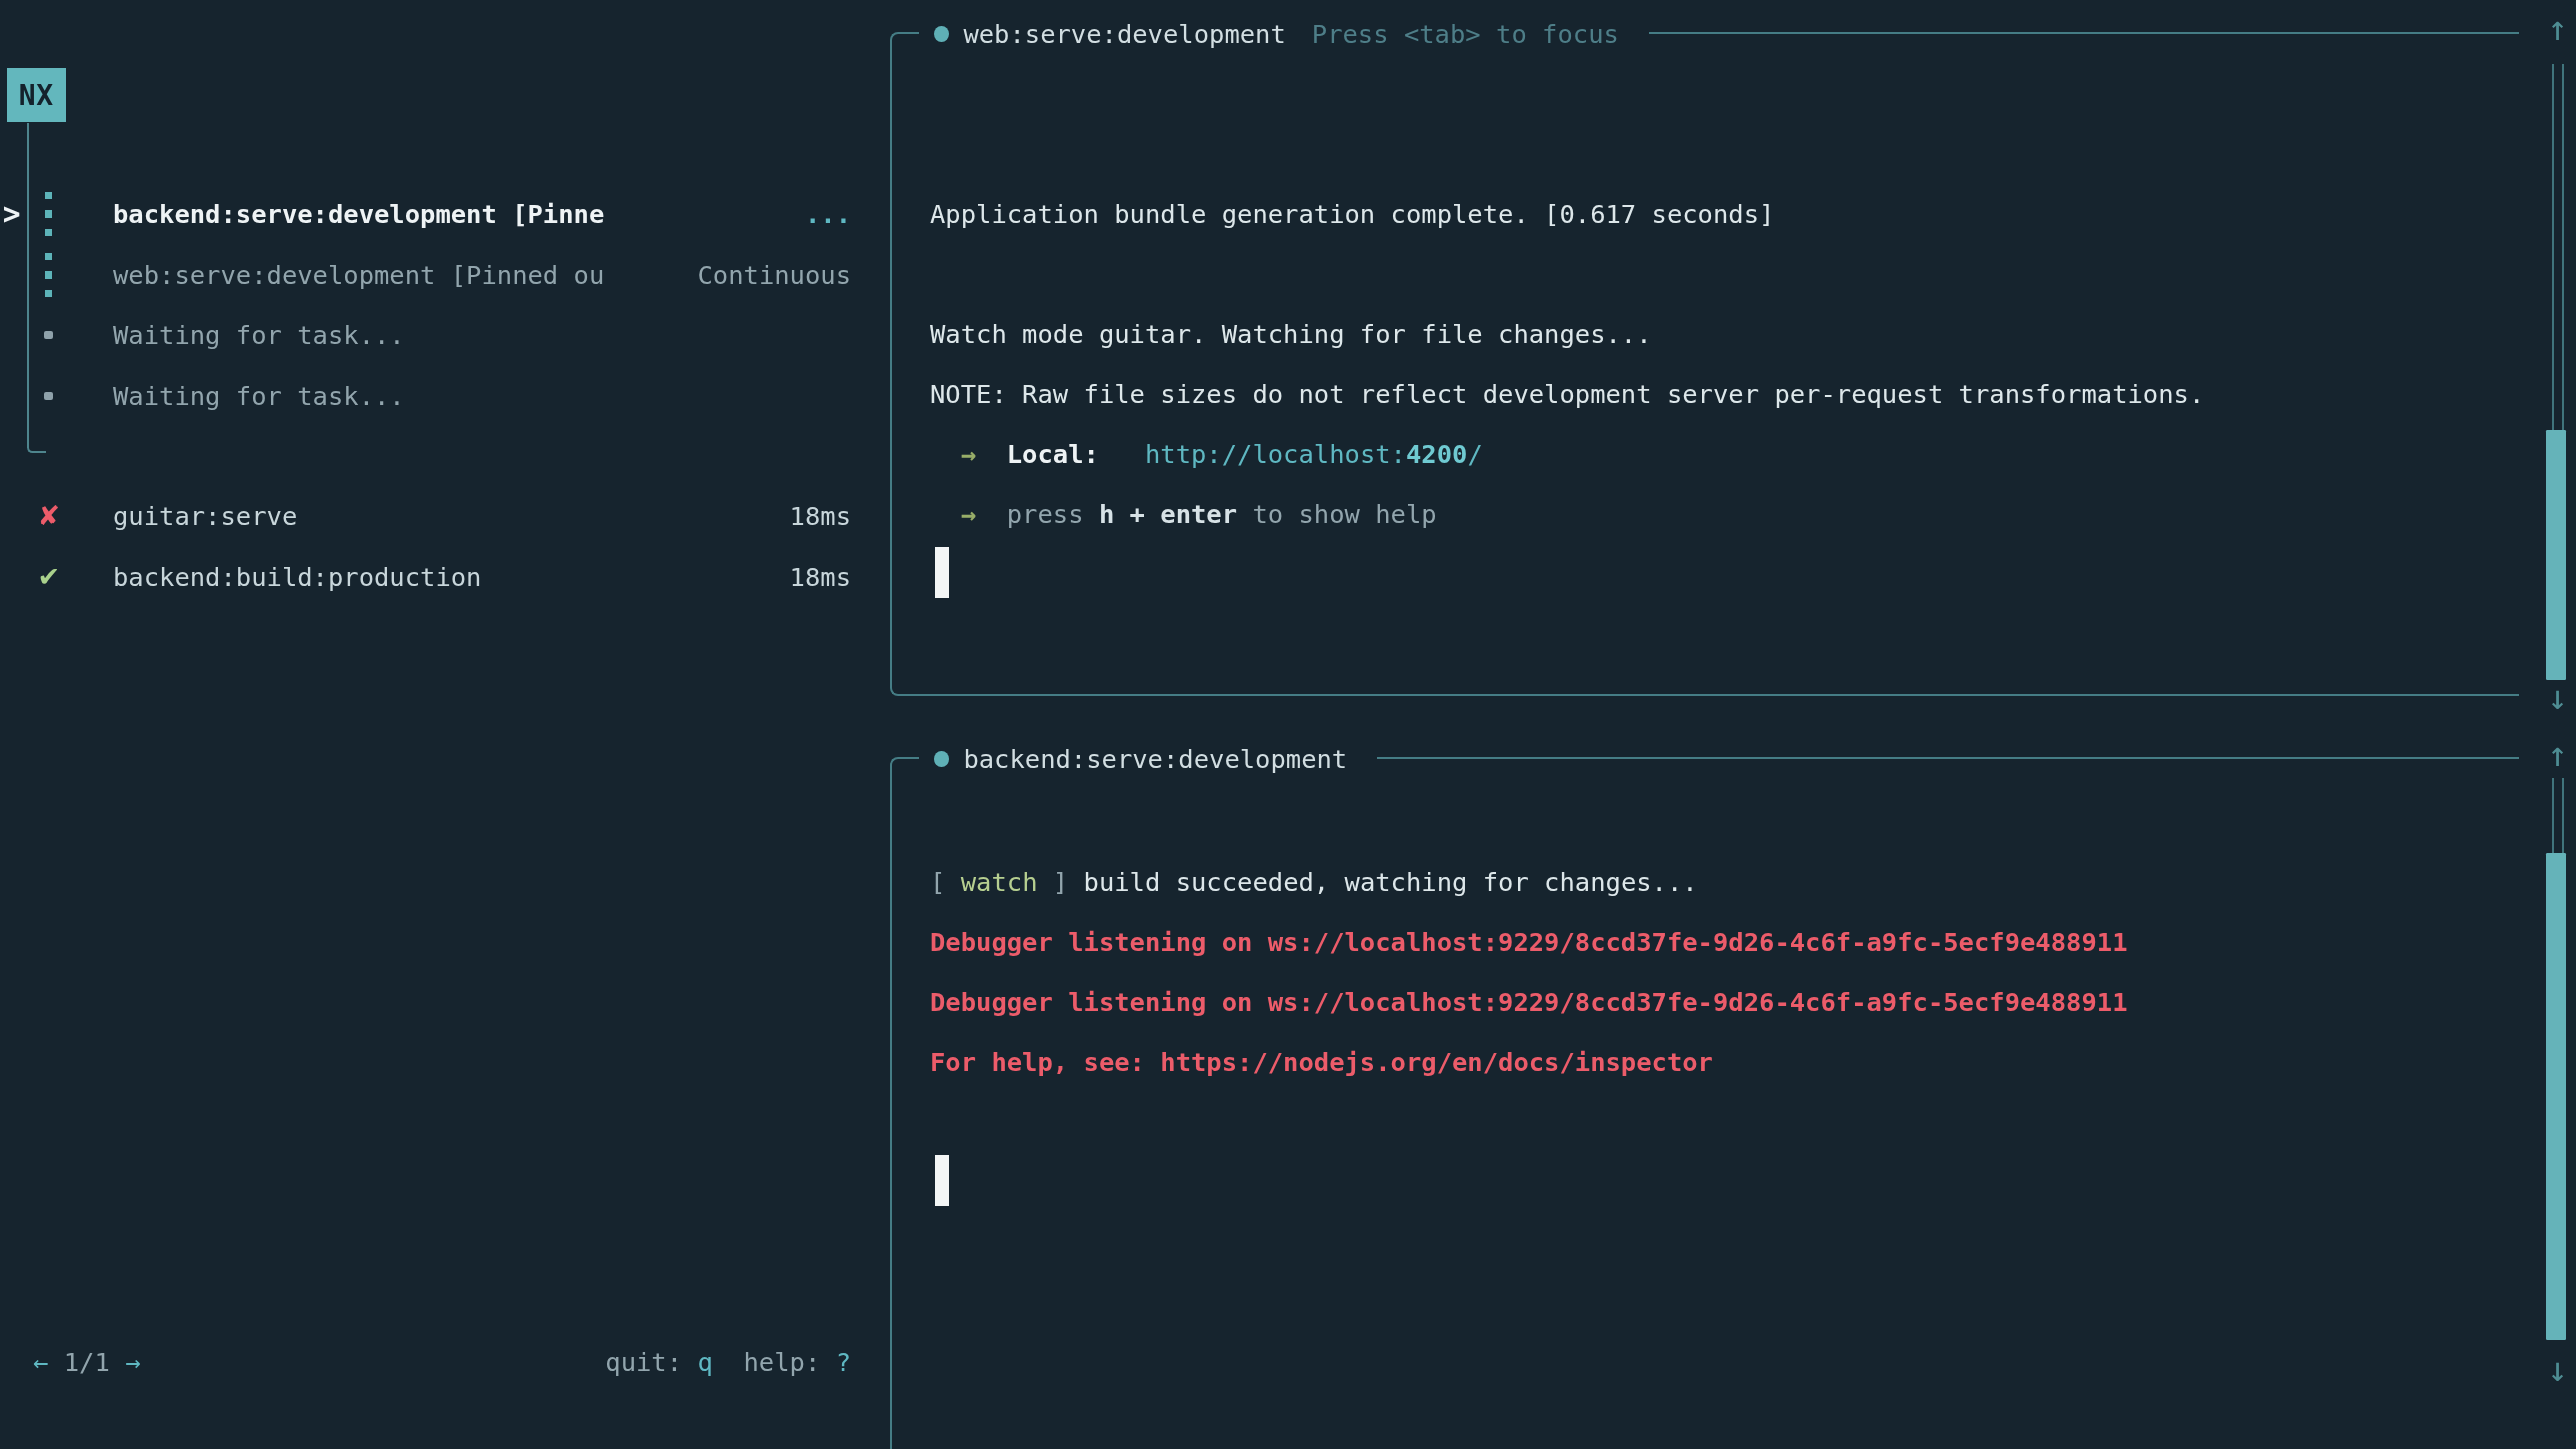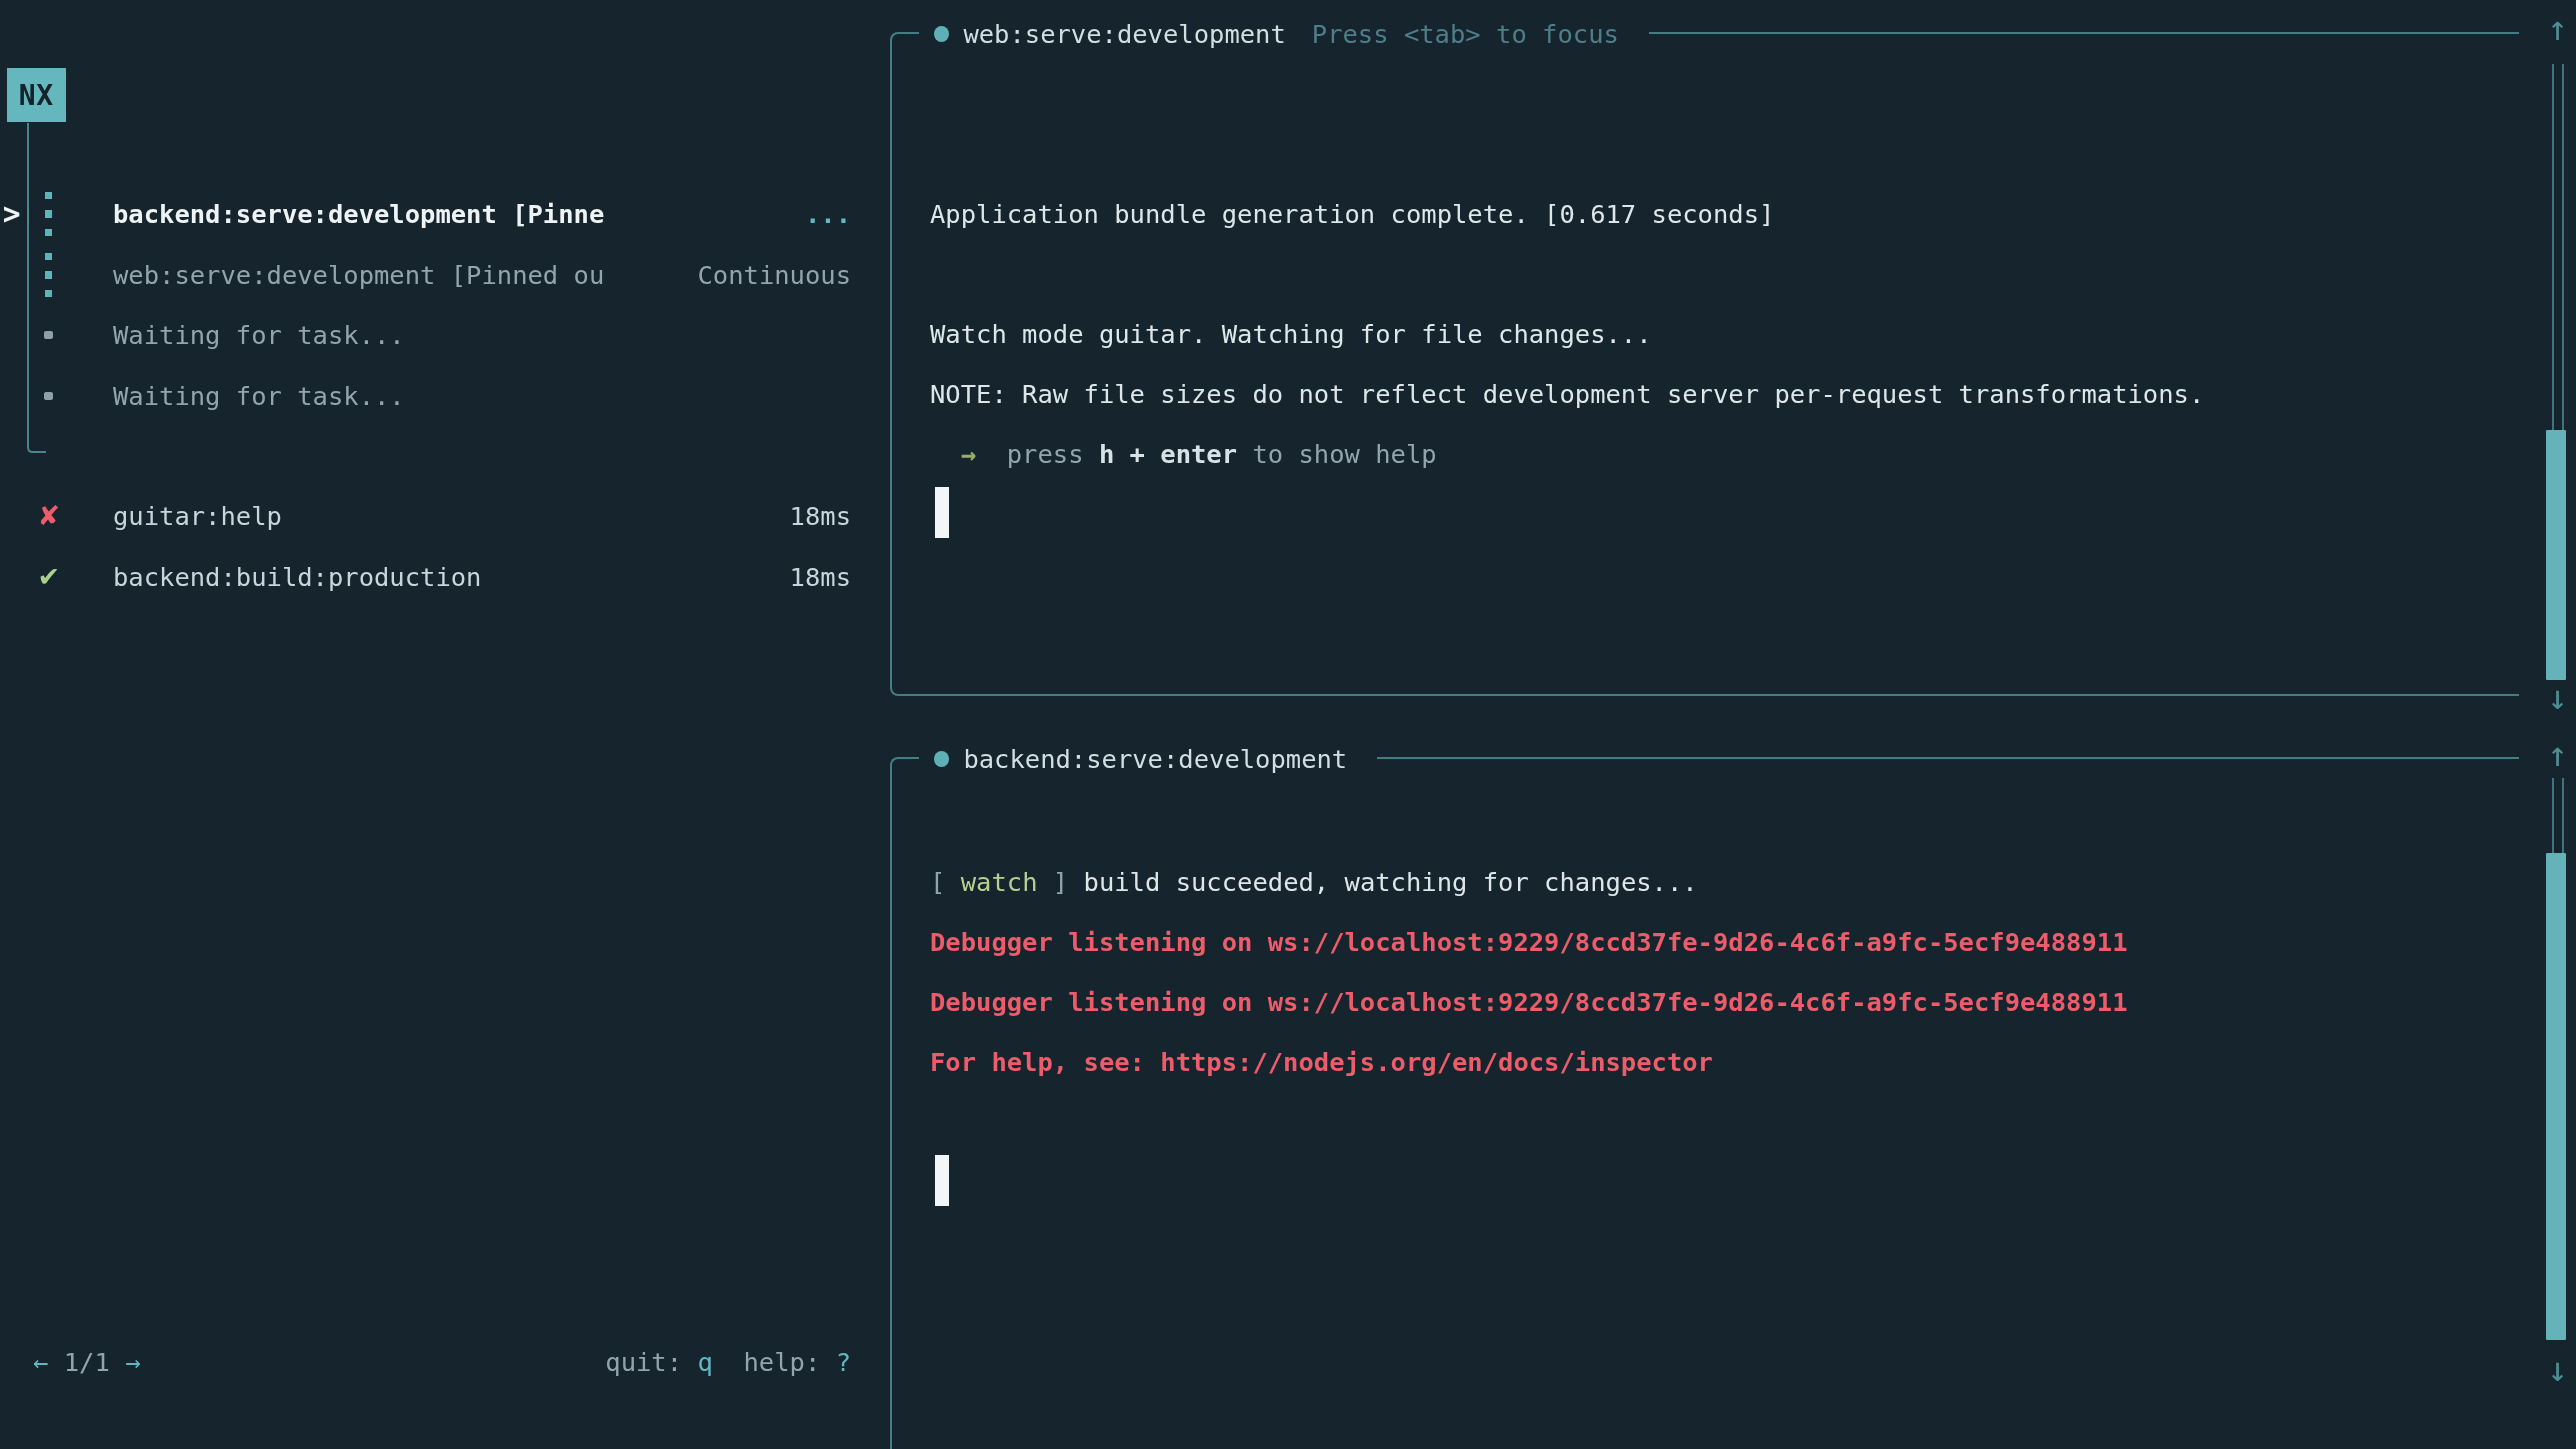--- a/index.html
+++ b/index.html
@@ -133,21 +133,21 @@
         <div class="task-row" style="top: 366px;">
           <span class="icon-slot">
             <span class="wait-dot"></span>
           </span>
           <span class="t-name n-gray">Waiting for task...</span>
         </div>
         <div class="task-row" style="top: 486px;">
           <span class="icon-slot">
             <span class="glyph-icon ic-cross">✘</span>
           </span>
-          <span class="t-name n-light">guitar:help</span>
+          <span class="t-name n-light">guitar:serve</span>
           <span class="t-right r-light">18ms</span>
         </div>
         <div class="task-row" style="top: 547px;">
           <span class="icon-slot">
             <span class="glyph-icon ic-check">✔</span>
           </span>
           <span class="t-name n-light">backend:build:production</span>
           <span class="t-right r-light">18ms</span>
         </div>
       </div>
@@ -162,20 +162,21 @@
     <div class="panel-header">
       <span class="ph-circle"></span>
       <span class="ph-title">web:serve:development</span>
       <span class="ph-hint">Press &lt;tab&gt; to focus</span>
     </div>
     <div class="panel-body body-1" id="panel1-body">
         <div class="tline"><span class="sg-out">Application bundle generation complete. [0.617 seconds]</span></div>
         <div class="tline"></div>
         <div class="tline"><span class="sg-out">Watch mode guitar. Watching for file changes...</span></div>
         <div class="tline"><span class="sg-out">NOTE: Raw file sizes do not reflect development server per-request transformations.</span></div>
+        <div class="tline"><span class="sg-arrow">  →  </span><span class="sg-white-b">Local:</span><span class="sg-out">   </span><span class="sg-teal">http://localhost:</span><span class="sg-teal-b">4200</span><span class="sg-teal">/</span></div>
         <div class="tline"><span class="sg-arrow">  →  </span><span class="sg-gray">press </span><span class="sg-key-b">h + enter</span><span class="sg-gray"> to show help</span></div>
         <div class="tline"><span class="cursor"></span></div>
       </div>
   </section>
 
   <section class="panel panel-2">
     <div class="panel-header">
       <span class="ph-circle"></span>
       <span class="ph-title">backend:serve:development</span>
     </div>

